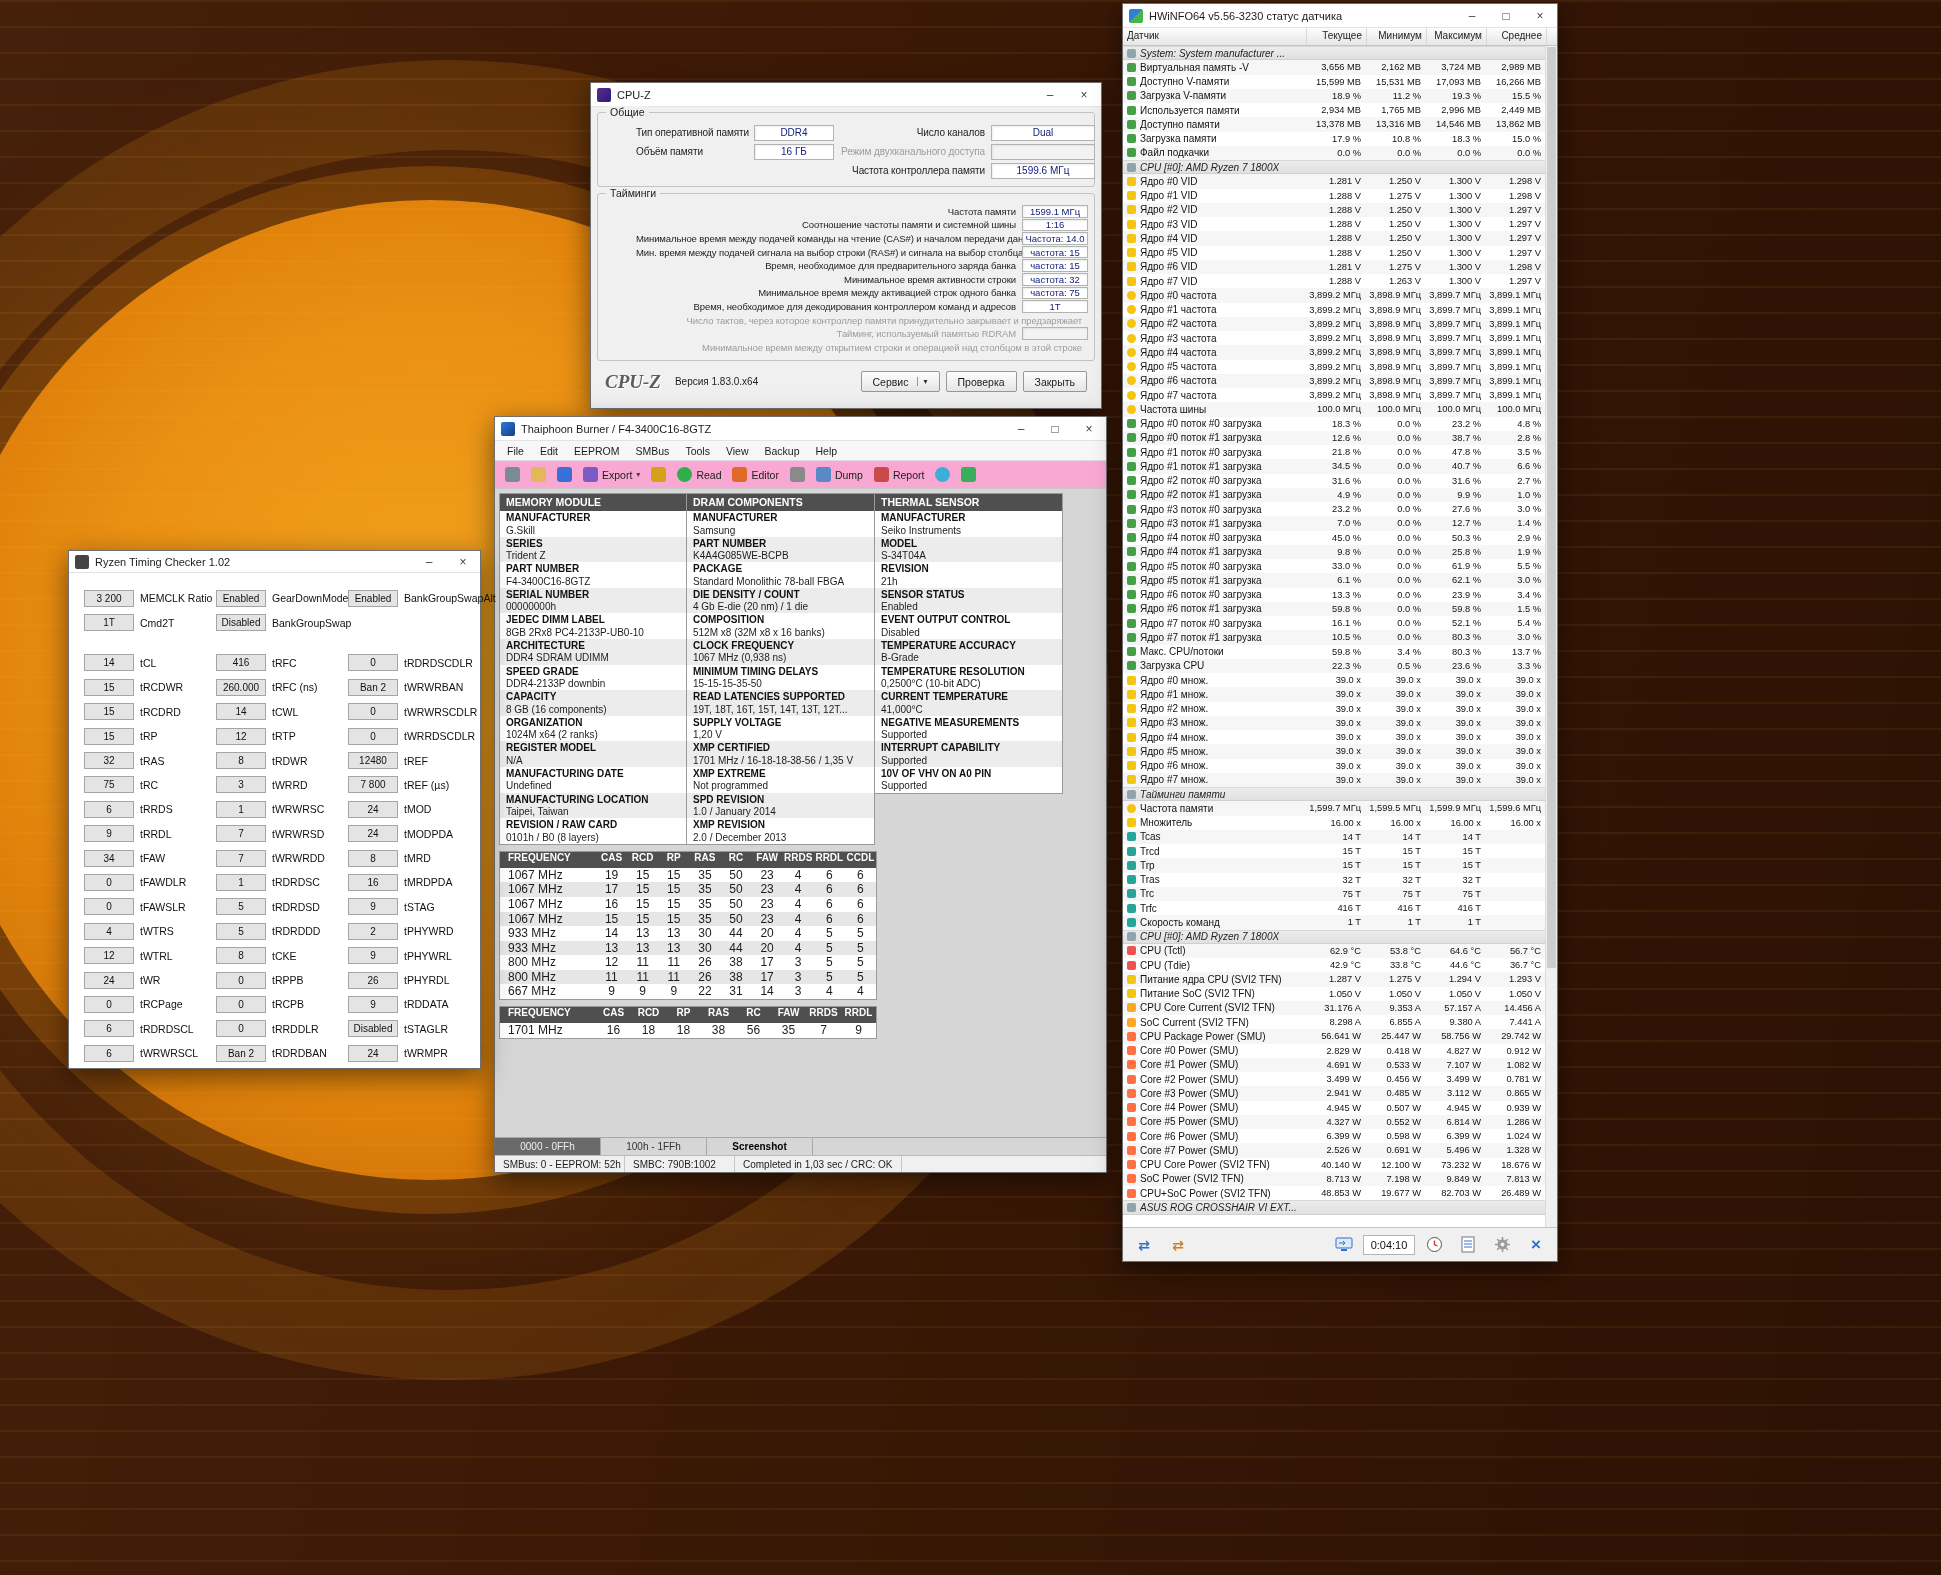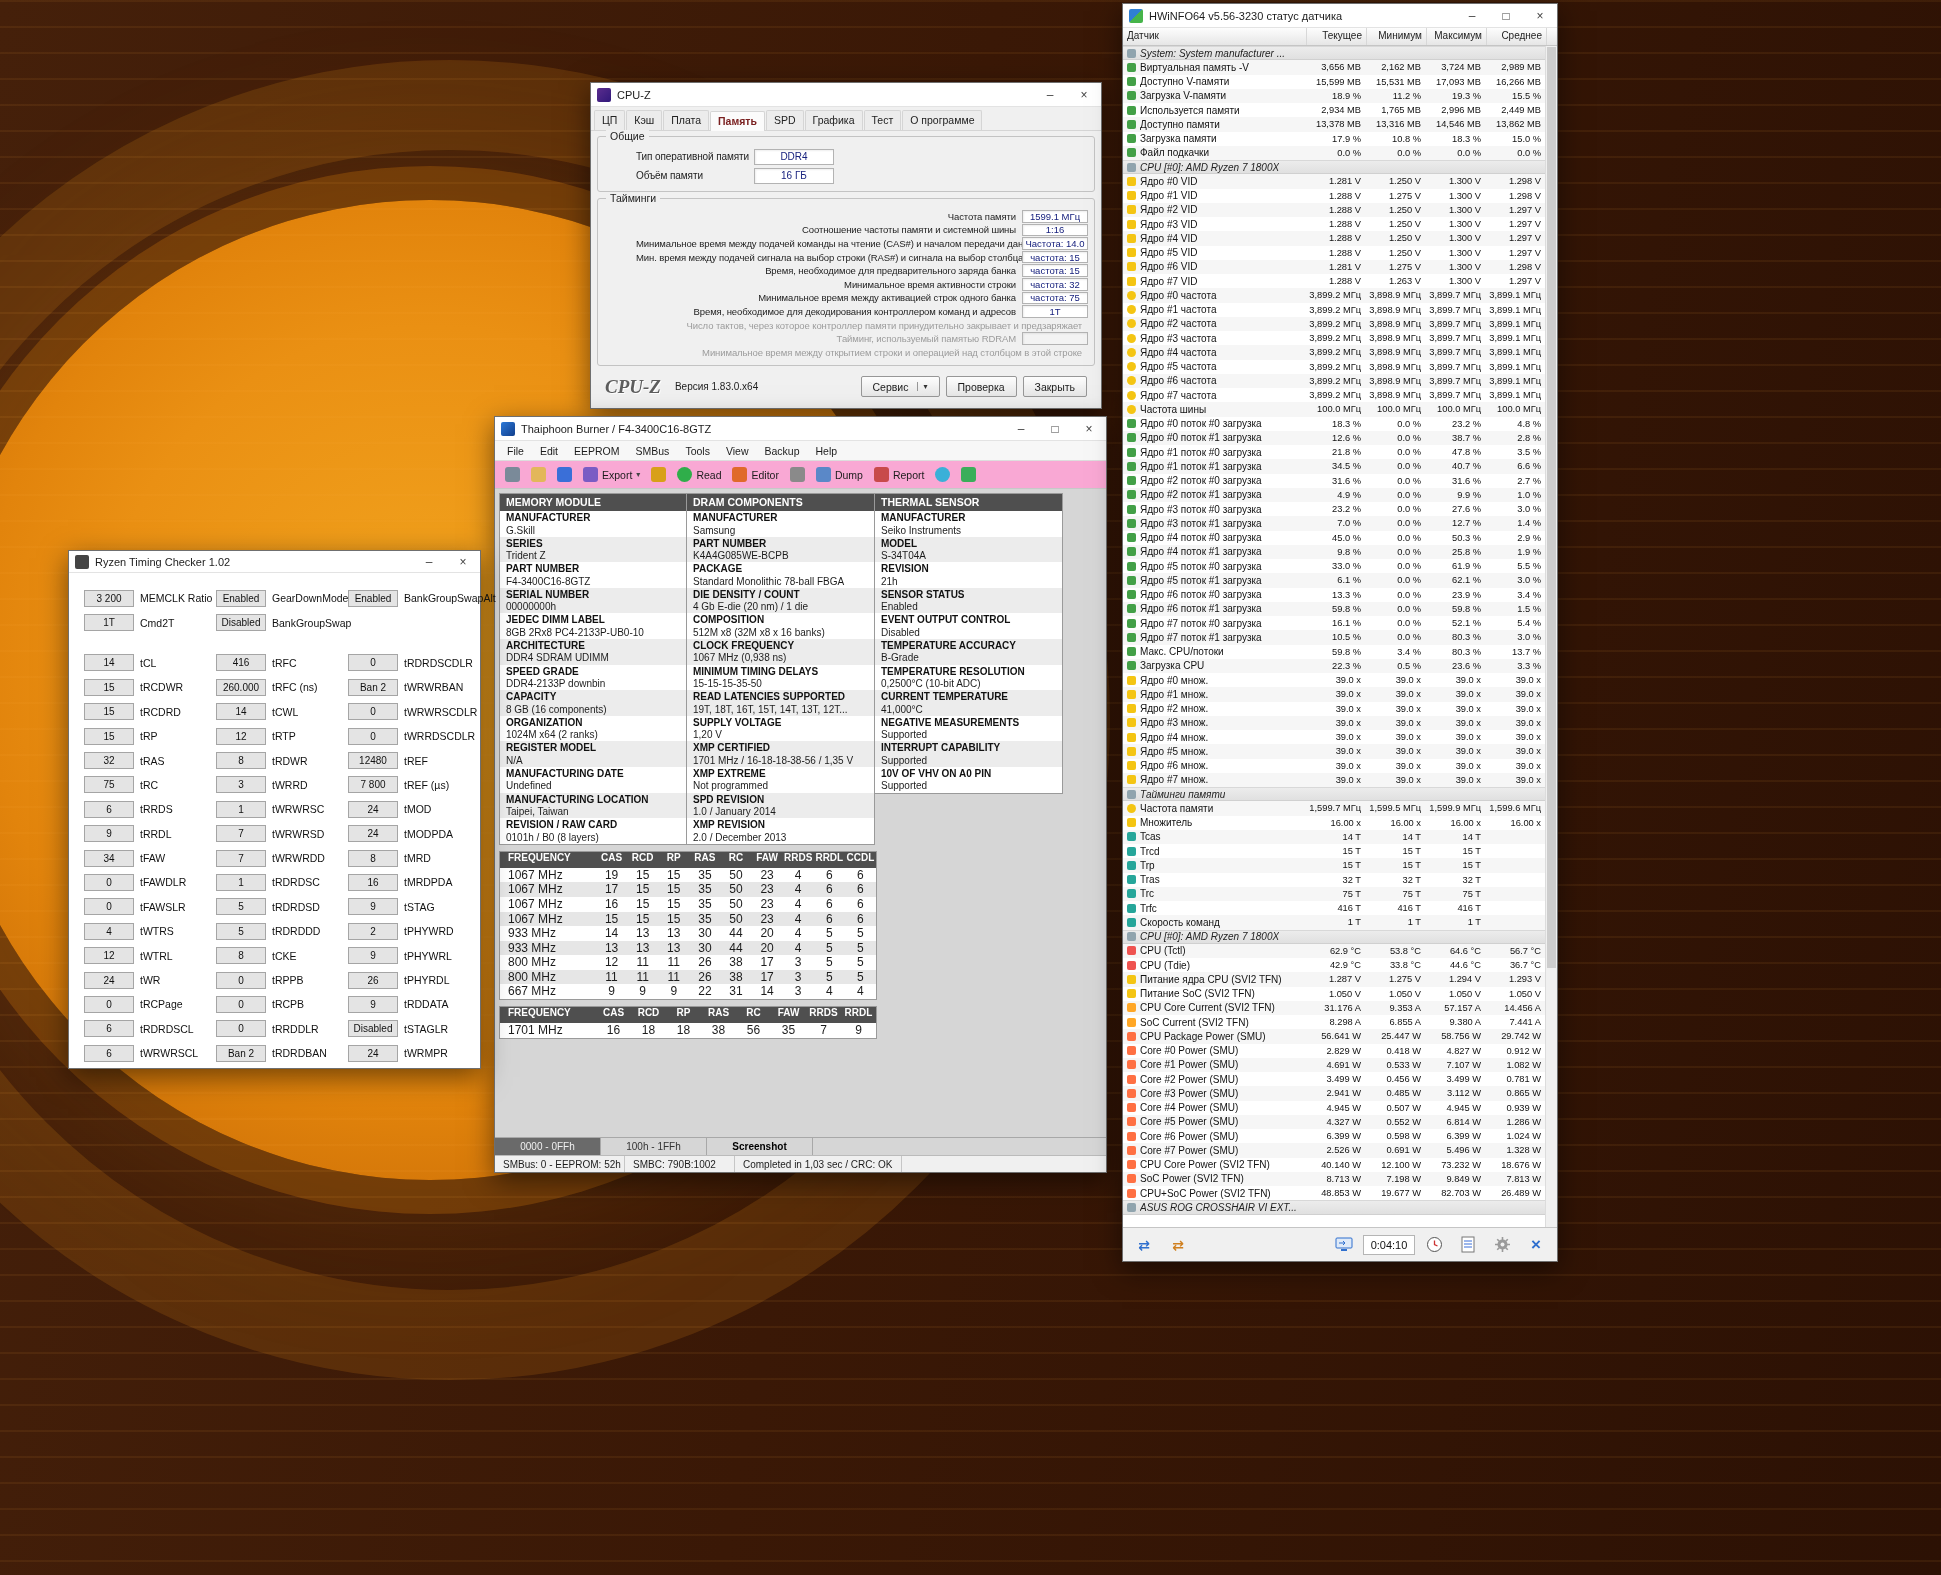--- a/index.html
+++ b/index.html
@@ -155,42 +155,46 @@
   <div class="bg-stripes"></div>
 </div>
 
 <div class="window cpuz">
   <div class="titlebar">
     <span class="app-ico cpuz-ico"></span>
     <span class="title-text">CPU-Z</span>
     <span class="win-btn">–</span>
     <span class="win-btn">×</span>
   </div>
-  <div class="cpuz-tabs">
-      <div class="cpuz-tab">ЦП</div>
-      <div class="cpuz-tab">Кэш</div>
-      <div class="cpuz-tab">Плата</div>
-      <div class="cpuz-tab active">Память</div>
-      <div class="cpuz-tab">SPD</div>
-      <div class="cpuz-tab">Графика</div>
-      <div class="cpuz-tab">Тест</div>
-      <div class="cpuz-tab">О программе</div>
-    </div>
   <div class="cpuz-body">
     <div class="groupbox">
       <span class="legend">Общие</span>
       <div class="cz-gen">
         <div class="cz-gen-left">
             <div class="cz-row">
               <span class="cz-label">Тип оперативной памяти</span>
               <span class="cz-box">DDR4</span>
             </div>
             <div class="cz-row">
               <span class="cz-label">Объём памяти</span>
               <span class="cz-box">16 ГБ</span>
+            </div>
+          </div>
+        <div class="cz-gen-right">
+            <div class="cz-row">
+              <span class="cz-label">Число каналов</span>
+              <span class="cz-box">Dual</span>
+            </div>
+            <div class="cz-row">
+              <span class="cz-label dis">Режим двухканального доступа</span>
+              <span class="cz-box dis"></span>
+            </div>
+            <div class="cz-row">
+              <span class="cz-label">Частота контроллера памяти</span>
+              <span class="cz-box">1599.6 МГц</span>
             </div>
           </div>
       </div>
     </div>
     <div class="groupbox tim">
       <span class="legend">Тайминги</span>
       <div>
           <div class="cz-row">
             <span class="cz-label">Частота памяти</span>
             <span class="cz-box">1599.1 МГц</span>

